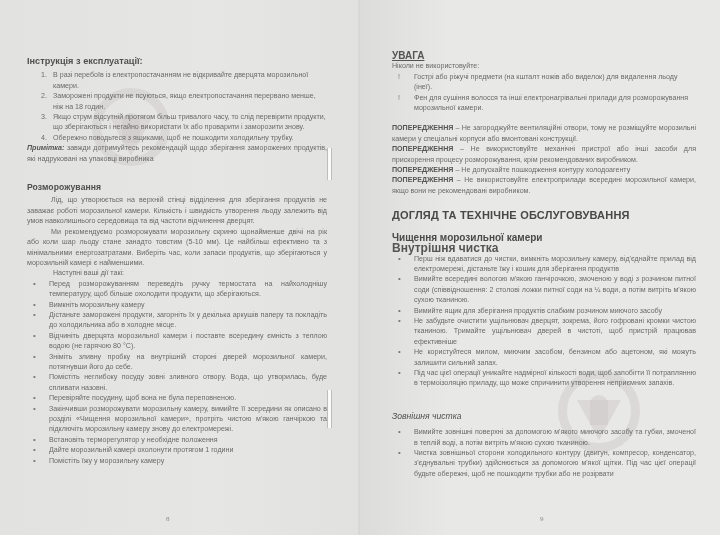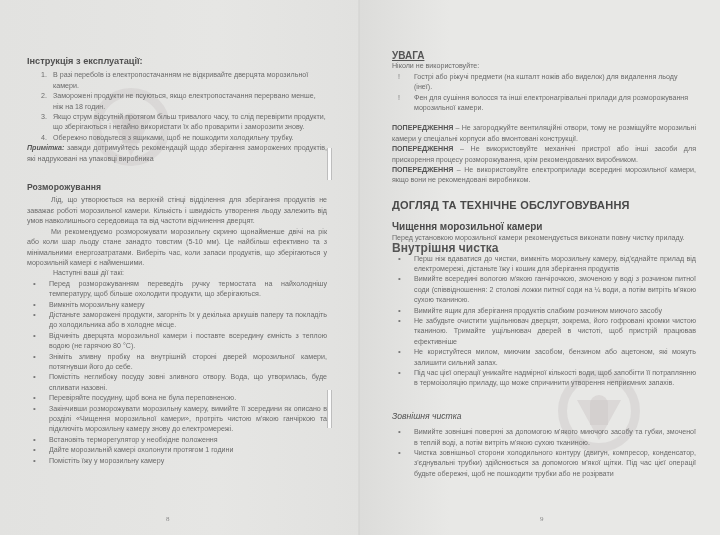--- a/index.html
+++ b/index.html
@@ -127,28 +127,28 @@
       <div class="underline">УВАГА</div>
       <p class="p">Ніколи не використовуйте:</p>
       <ul class="excl">
         <li>Гострі або ріжучі предмети (на кшталт ножів або виделок) для видалення льоду (інеї).</li>
         <li>Фен для сушіння волосся та інші електронагрівальні прилади для розморожування морозильної камери.</li>
       </ul>
 
       <div style="height:10px;"></div>
       <p class="p"><span class="warn-label">ПОПЕРЕДЖЕННЯ</span><span> – Не загороджуйте вентиляційні отвори, тому не розміщуйте морозильні камери у спеціальні корпуси або вмонтовані конструкції.</span></p>
       <p class="p"><span class="warn-label">ПОПЕРЕДЖЕННЯ</span><span> – Не використовуйте механічні пристрої або інші засоби для прискорення процесу розморожування, крім рекомендованих виробником.</span></p>
+      <p class="p"><span class="warn-label">ПОПЕРЕДЖЕННЯ</span><span> – Не допускайте пошкодження контуру холодоагенту</span></p>
       <p class="p"><span class="warn-label">ПОПЕРЕДЖЕННЯ</span><span> – Не використовуйте електроприлади всередині морозильної камери, якщо вони не рекомендовані виробником.</span></p>
 
       <div style="height:14px;"></div>
       <div class="h-big">ДОГЛЯД ТА ТЕХНІЧНЕ ОБСЛУГОВУВАННЯ</div>
 
       <div style="height:12px;"></div>
       <div class="h-sub">Чищення морозильної камери</div>
-      <p class="p">Перед установкою морозильної камери рекомендується виконати повну чистку приладу.</p>
       <div class="h-small-bold">Внутрішня чистка</div>
       <ul class="bul">
         <li>Перш ніж вдаватися до чистки, вимкніть морозильну камеру, від'єднайте прилад від електромережі, дістаньте їжу і кошик для зберігання продуктів</li>
         <li>Вимийте всередині вологою м'якою ганчірочкою, змоченою у воді з розчином питної соди (співвідношення: 2 столові ложки питної соди на ¼ води, а потім витріть м'якою сухою тканиною.</li>
         <li>Вимийте ящик для зберігання продуктів слабким розчином миючого засобу</li>
         <li>Не забудьте очистити ущільнювач дверцят, зокрема, його гофровані кромки чистою тканиною. Тримайте ущільнювач дверей в чистоті, щоб пристрій працював ефективніше</li>
         <li>Не користуйтеся милом, миючим засобом, бензином або ацетоном, які можуть залишити сильний запах.</li>
         <li>Під час цієї операції уникайте надмірної кількості води, щоб запобігти її потраплянню в термоізоляцію приладу, що може спричинити утворення неприємних запахів.</li>
       </ul>
 

